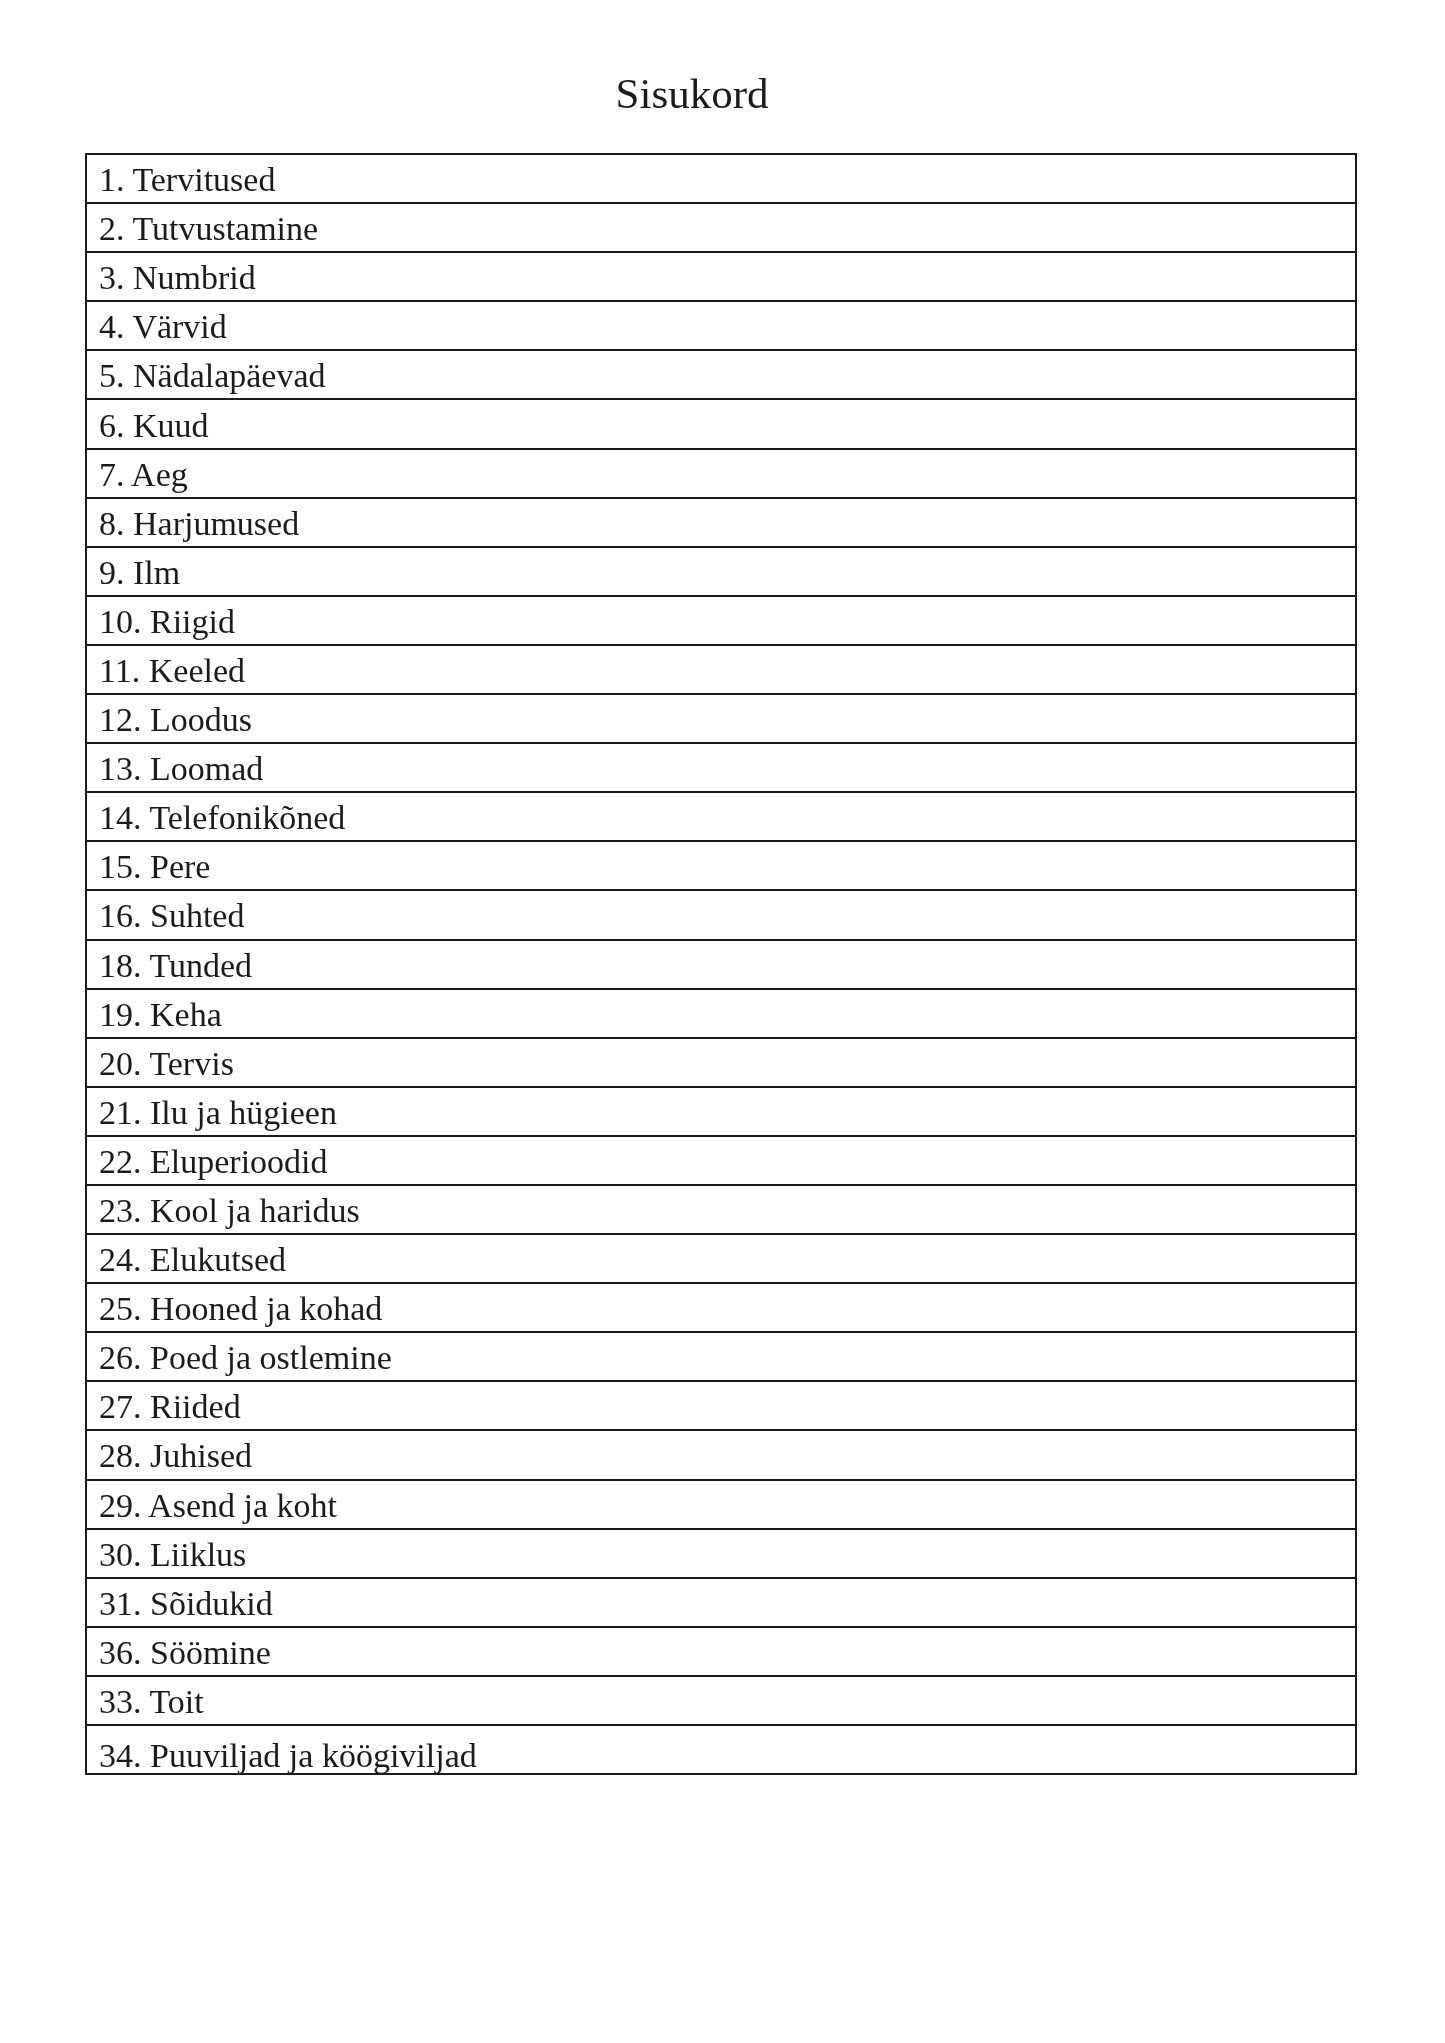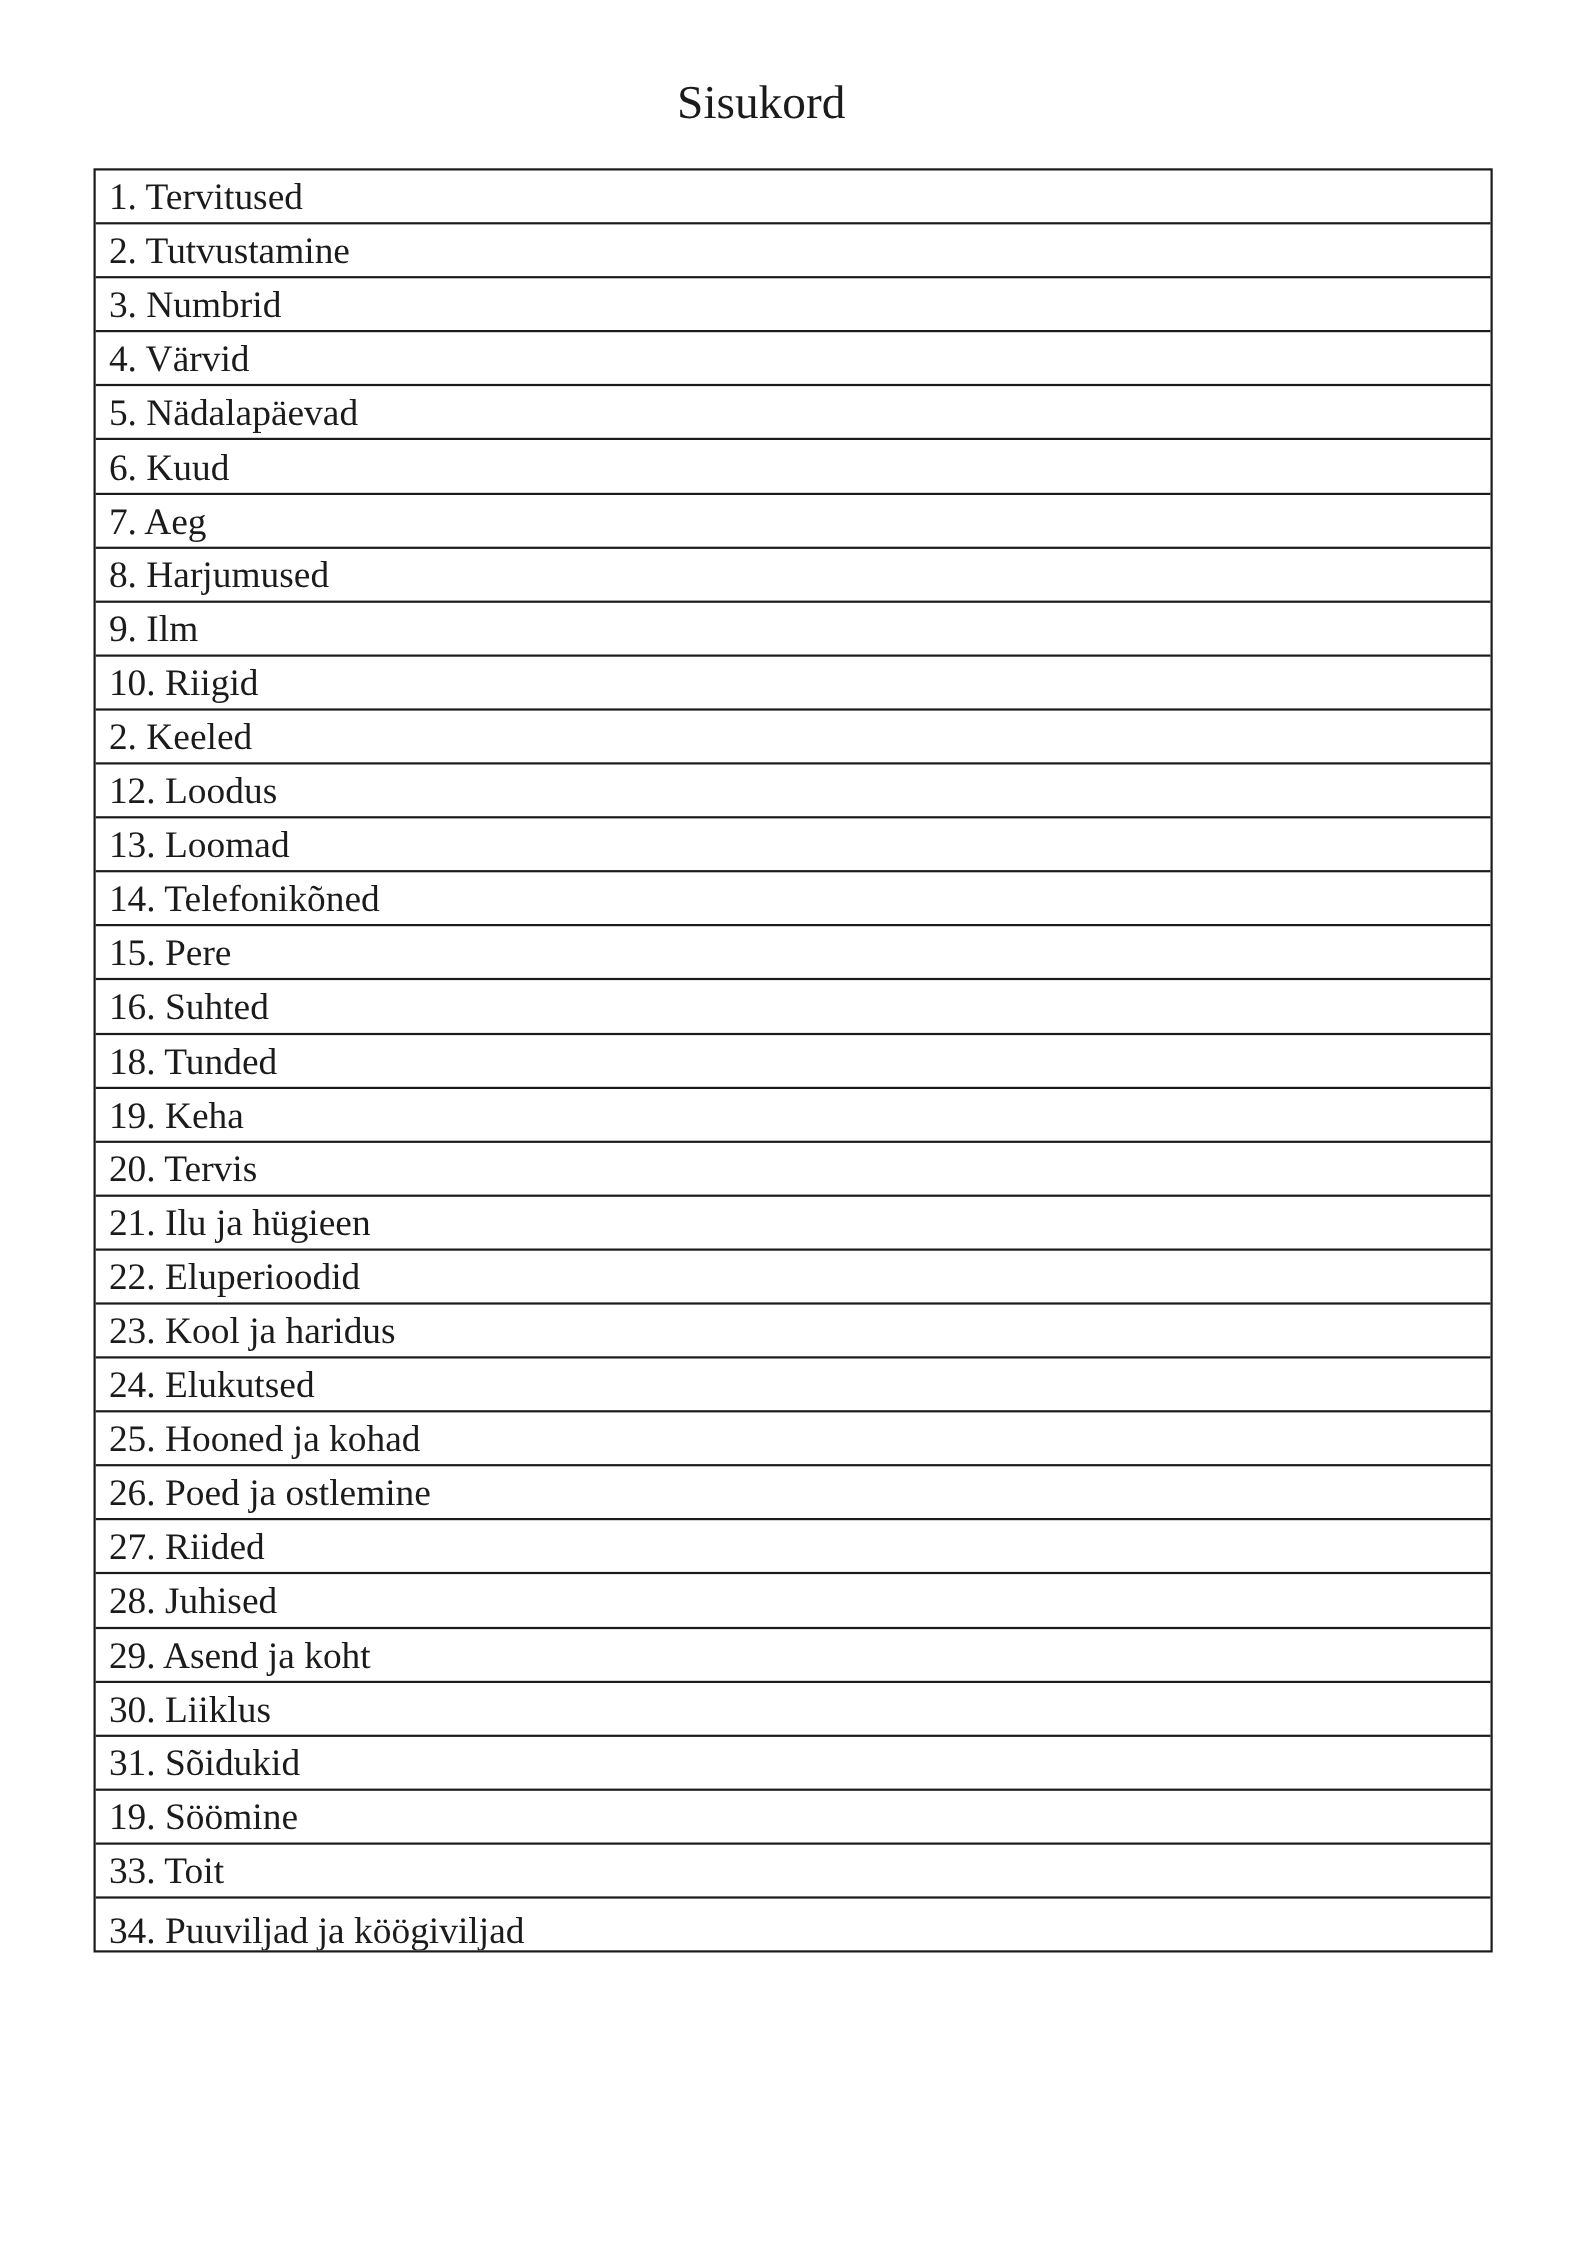--- a/index.html
+++ b/index.html
@@ -89,21 +89,21 @@
       <div class="toc-row">
         <span>8. Harjumused</span>
       </div>
       <div class="toc-row">
         <span>9. Ilm</span>
       </div>
       <div class="toc-row">
         <span>10. Riigid</span>
       </div>
       <div class="toc-row">
-        <span>2. Keeled</span>
+        <span>11. Keeled</span>
       </div>
       <div class="toc-row">
         <span>12. Loodus</span>
       </div>
       <div class="toc-row">
         <span>13. Loomad</span>
       </div>
       <div class="toc-row">
         <span>14. Telefonikõned</span>
       </div>
@@ -149,21 +149,21 @@
       <div class="toc-row">
         <span>29. Asend ja koht</span>
       </div>
       <div class="toc-row">
         <span>30. Liiklus</span>
       </div>
       <div class="toc-row">
         <span>31. Sõidukid</span>
       </div>
       <div class="toc-row">
-        <span>19. Söömine</span>
+        <span>36. Söömine</span>
       </div>
       <div class="toc-row">
         <span>33. Toit</span>
       </div>
       <div class="toc-row">
         <span>34. Puuviljad ja köögiviljad</span>
       </div>
     </div>
 </div>
 

